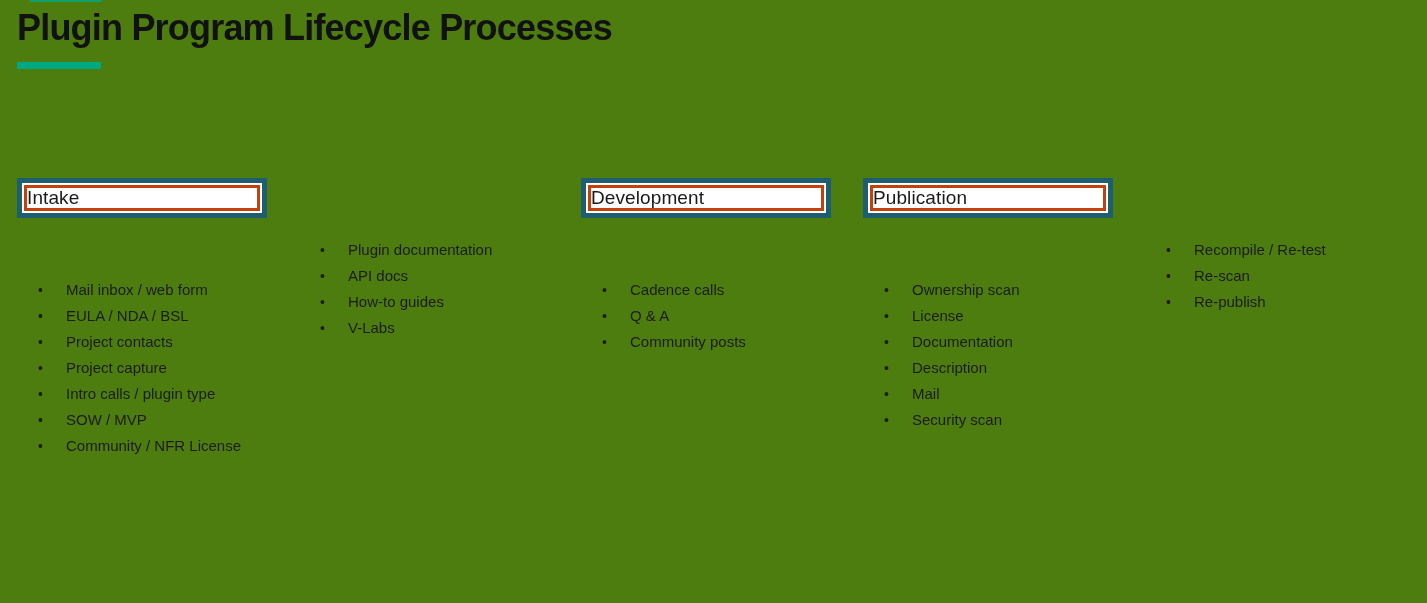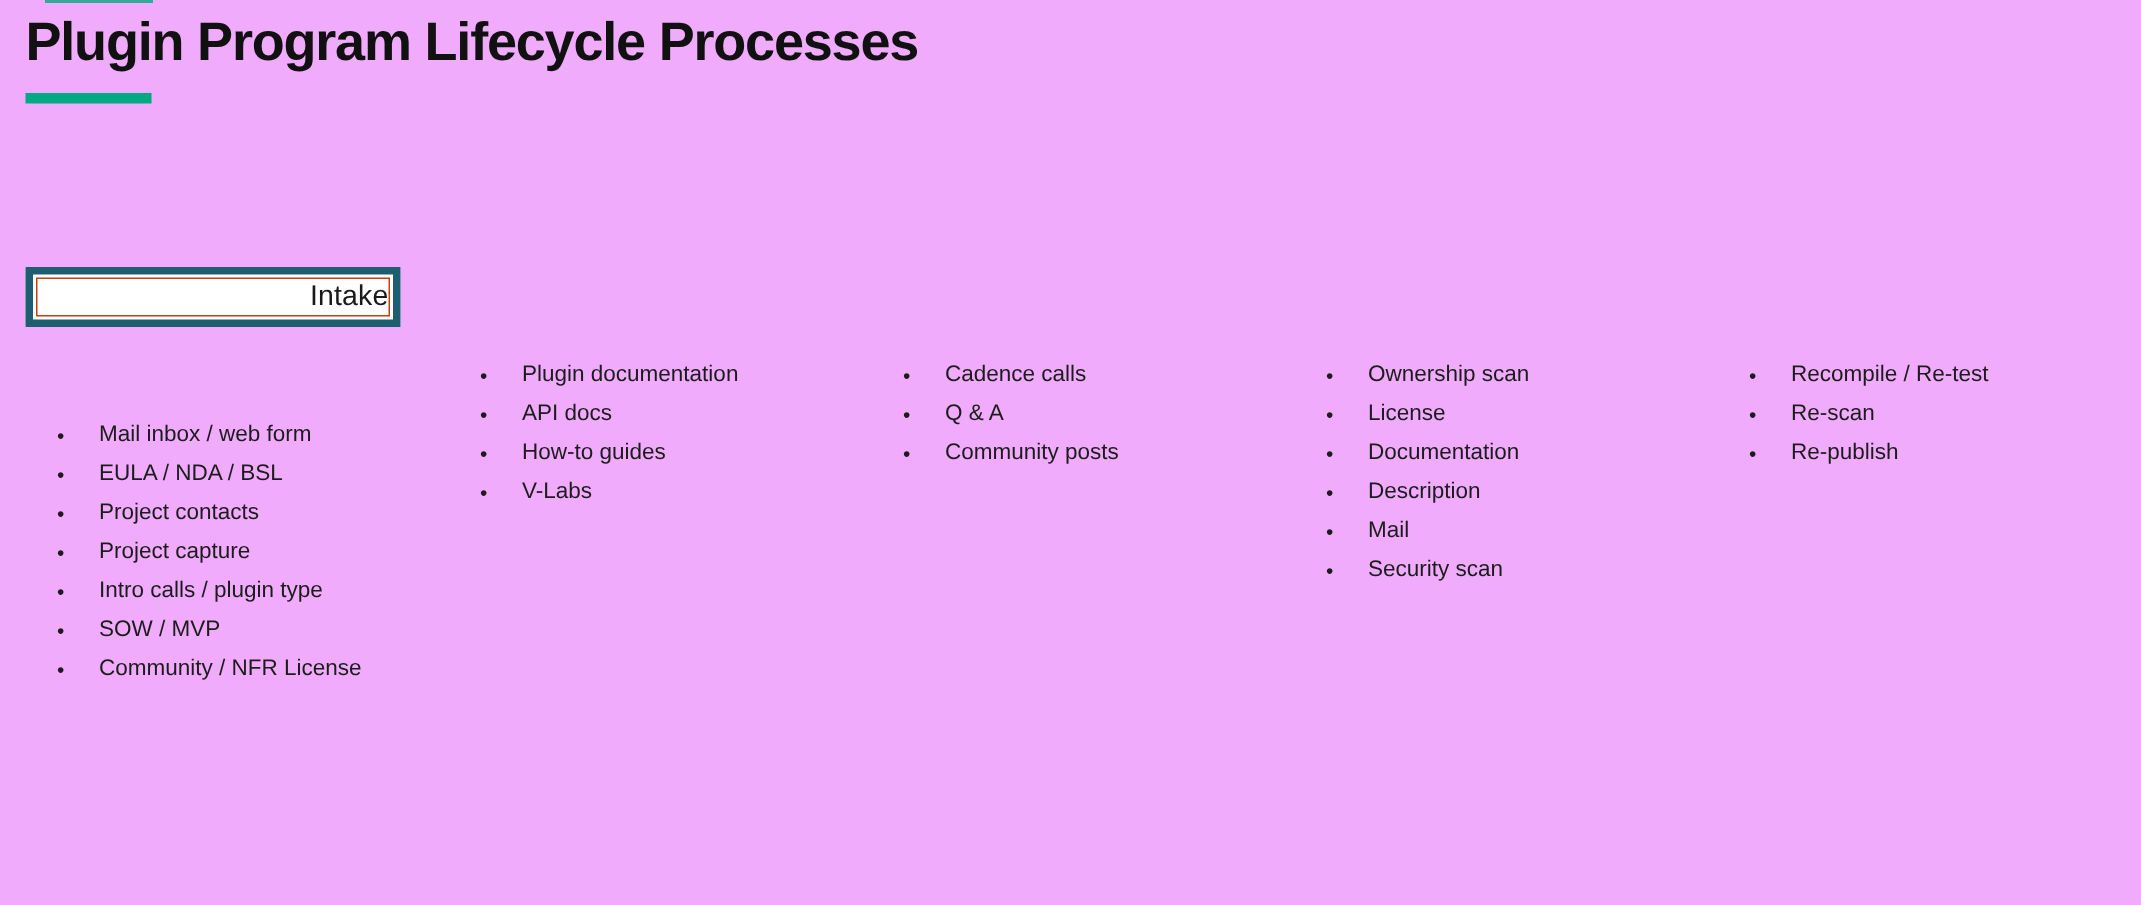--- a/index.html
+++ b/index.html
@@ -5,21 +5,21 @@
   html, body {
     margin: 0;
     padding: 0;
     background: #ffffff;
     font-family: "Liberation Sans", sans-serif;
   }
   .slide {
     position: relative;
     width: 1427px;
     height: 603px;
-    background: #f0abfc;
+    background: #4d7c0f;
     overflow: hidden;
   }
   .top-sliver {
     position: absolute;
     left: 30px;
     top: 0;
     width: 72px;
     height: 2px;
     background: #01A982;
     opacity: 0.8;
@@ -58,24 +58,24 @@
   .stage-box {
     box-sizing: border-box;
     height: 40px;
     border: 5px solid #1D5E70;
     background: #ffffff;
     padding: 2px;
   }
   .stage-box-inner {
     box-sizing: border-box;
     height: 100%;
-    border: 1px solid #c2410c;
+    border: 3px solid #c2410c;
     display: flex;
     align-items: center;
-    justify-content: flex-end;
+    justify-content: flex-start;
     background: #ffffff;
   }
   .stage-label {
     font-size: 19px;
     color: #1a1a1a;
     letter-spacing: 0.1px;
     white-space: nowrap;
     line-height: 1;
     padding-bottom: 2px;
   }
@@ -129,28 +129,38 @@
   <div class="stage">
     <ul class="stage-items">
           <li class="stage-item"><span class="bullet">•</span><span>Plugin documentation</span></li>
           <li class="stage-item"><span class="bullet">•</span><span>API docs</span></li>
           <li class="stage-item"><span class="bullet">•</span><span>How-to guides</span></li>
           <li class="stage-item"><span class="bullet">•</span><span>V-Labs</span></li>
         </ul>
   </div>
 
   <div class="stage">
+    <div class="stage-box">
+      <div class="stage-box-inner">
+        <span class="stage-label">Development</span>
+      </div>
+    </div>
     <ul class="stage-items">
           <li class="stage-item"><span class="bullet">•</span><span>Cadence calls</span></li>
           <li class="stage-item"><span class="bullet">•</span><span>Q &amp; A</span></li>
           <li class="stage-item"><span class="bullet">•</span><span>Community posts</span></li>
         </ul>
   </div>
 
   <div class="stage">
+    <div class="stage-box">
+      <div class="stage-box-inner">
+        <span class="stage-label">Publication</span>
+      </div>
+    </div>
     <ul class="stage-items">
           <li class="stage-item"><span class="bullet">•</span><span>Ownership scan</span></li>
           <li class="stage-item"><span class="bullet">•</span><span>License</span></li>
           <li class="stage-item"><span class="bullet">•</span><span>Documentation</span></li>
           <li class="stage-item"><span class="bullet">•</span><span>Description</span></li>
           <li class="stage-item"><span class="bullet">•</span><span>Mail</span></li>
           <li class="stage-item"><span class="bullet">•</span><span>Security scan</span></li>
         </ul>
   </div>
 

